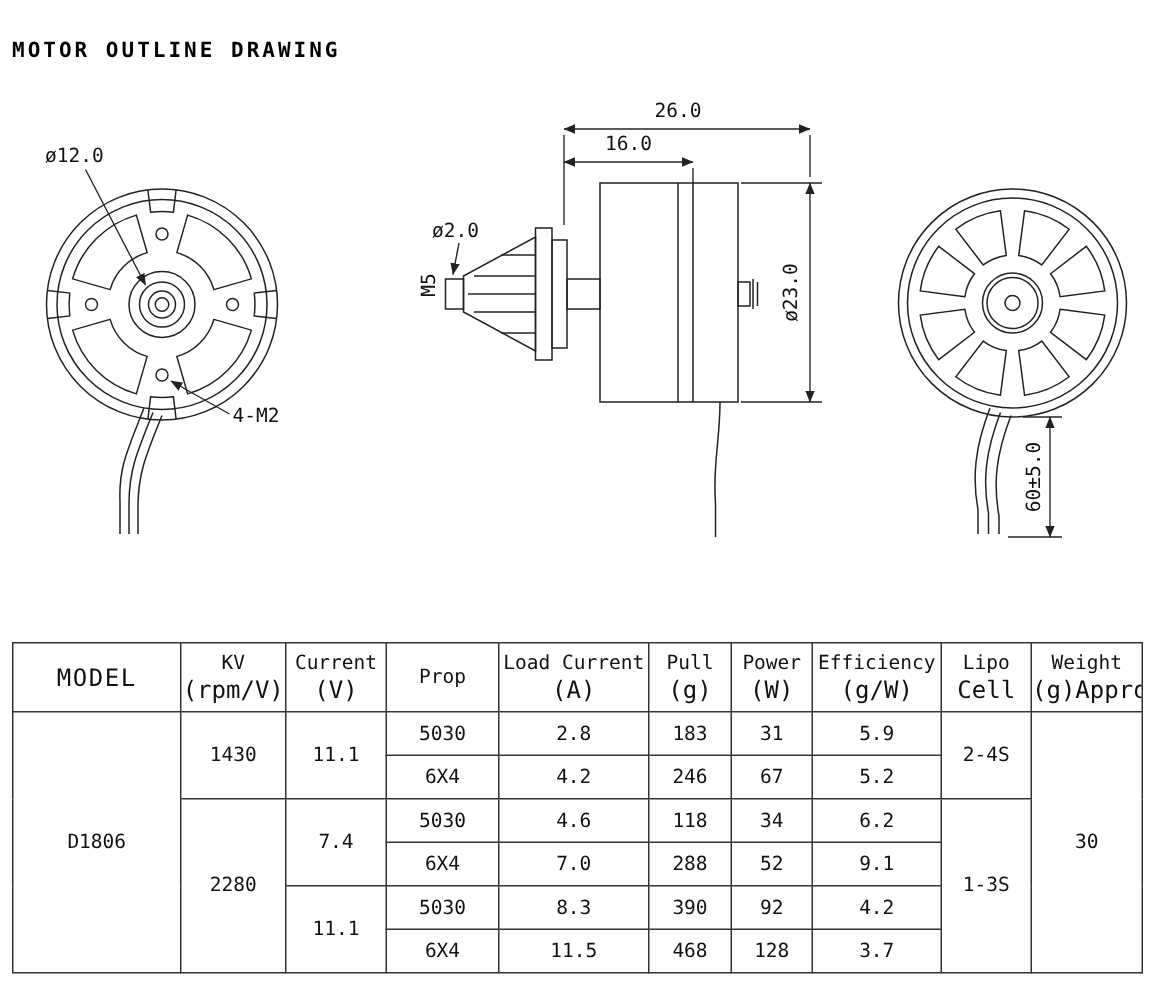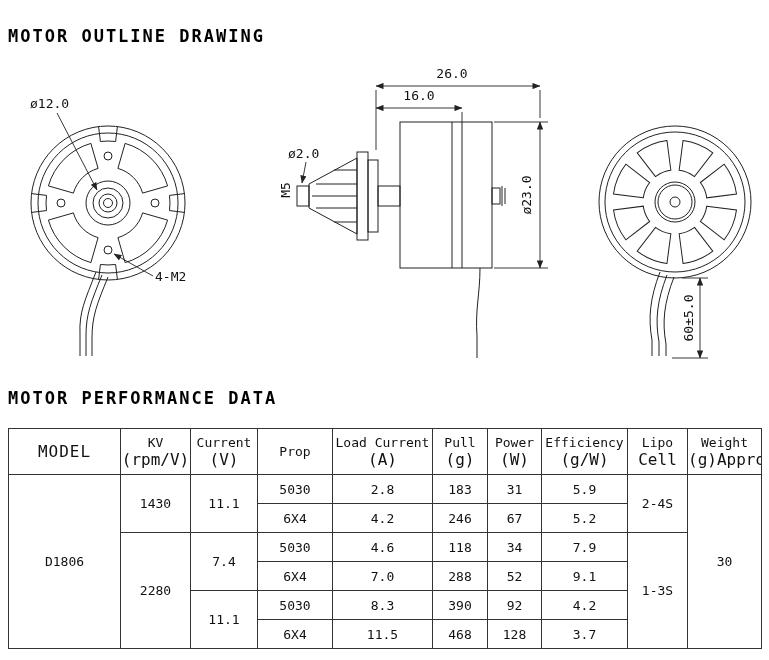--- a/index.html
+++ b/index.html
@@ -10,21 +10,21 @@
     height: 660px;
     background: #fff;
     font-family: "DejaVu Sans Mono", monospace;
     color: #111;
     overflow: hidden;
   }
   .title {
     position: absolute;
     left: 8px;
     font-weight: bold;
-    font-size: 17px;
+    font-size: 14px;
     letter-spacing: 2px;
     color: #000;
     white-space: nowrap;
   }
   #title-outline { top: 26px; }
   #title-performance { top: 388px; }
 
   svg.drawing { position: absolute; left: 0; top: 48px; }
   svg.drawing text {
     font-family: "DejaVu Sans Mono", monospace;
@@ -163,21 +163,20 @@
       </g>
     </g>
     <g stroke="#222" stroke-width="0.9" fill="none">
       <line x1="700" y1="230" x2="700" y2="310" marker-start="url(#arw)" marker-end="url(#arw)"></line>
       <line x1="682" y1="230" x2="708" y2="230"></line>
       <line x1="672" y1="310" x2="708" y2="310"></line>
     </g>
     <text x="693" y="270" text-anchor="middle" transform="rotate(-90 693 270)">60±5.0</text>
   </svg>
 
-  <div class="title" id="title-performance">MOTOR PERFORMANCE DATA</div>
 
   <table class="perf">
     <colgroup>
       <col style="width:112px">
         <col style="width:70px">
         <col style="width:67px">
       <col style="width:75px">
         <col style="width:100px">
         <col style="width:55px">
       <col style="width:54px">
@@ -247,21 +246,21 @@
         <td>67</td>
         <td>5.2</td>
       </tr>
       <tr>
         <td rowspan="4">2280</td>
         <td rowspan="2">7.4</td>
         <td>5030</td>
         <td>4.6</td>
         <td>118</td>
         <td>34</td>
-        <td>7.9</td>
+        <td>6.2</td>
         <td rowspan="4">1-3S</td>
       </tr>
       <tr>
         <td>6X4</td>
         <td>7.0</td>
         <td>288</td>
         <td>52</td>
         <td>9.1</td>
       </tr>
       <tr>

